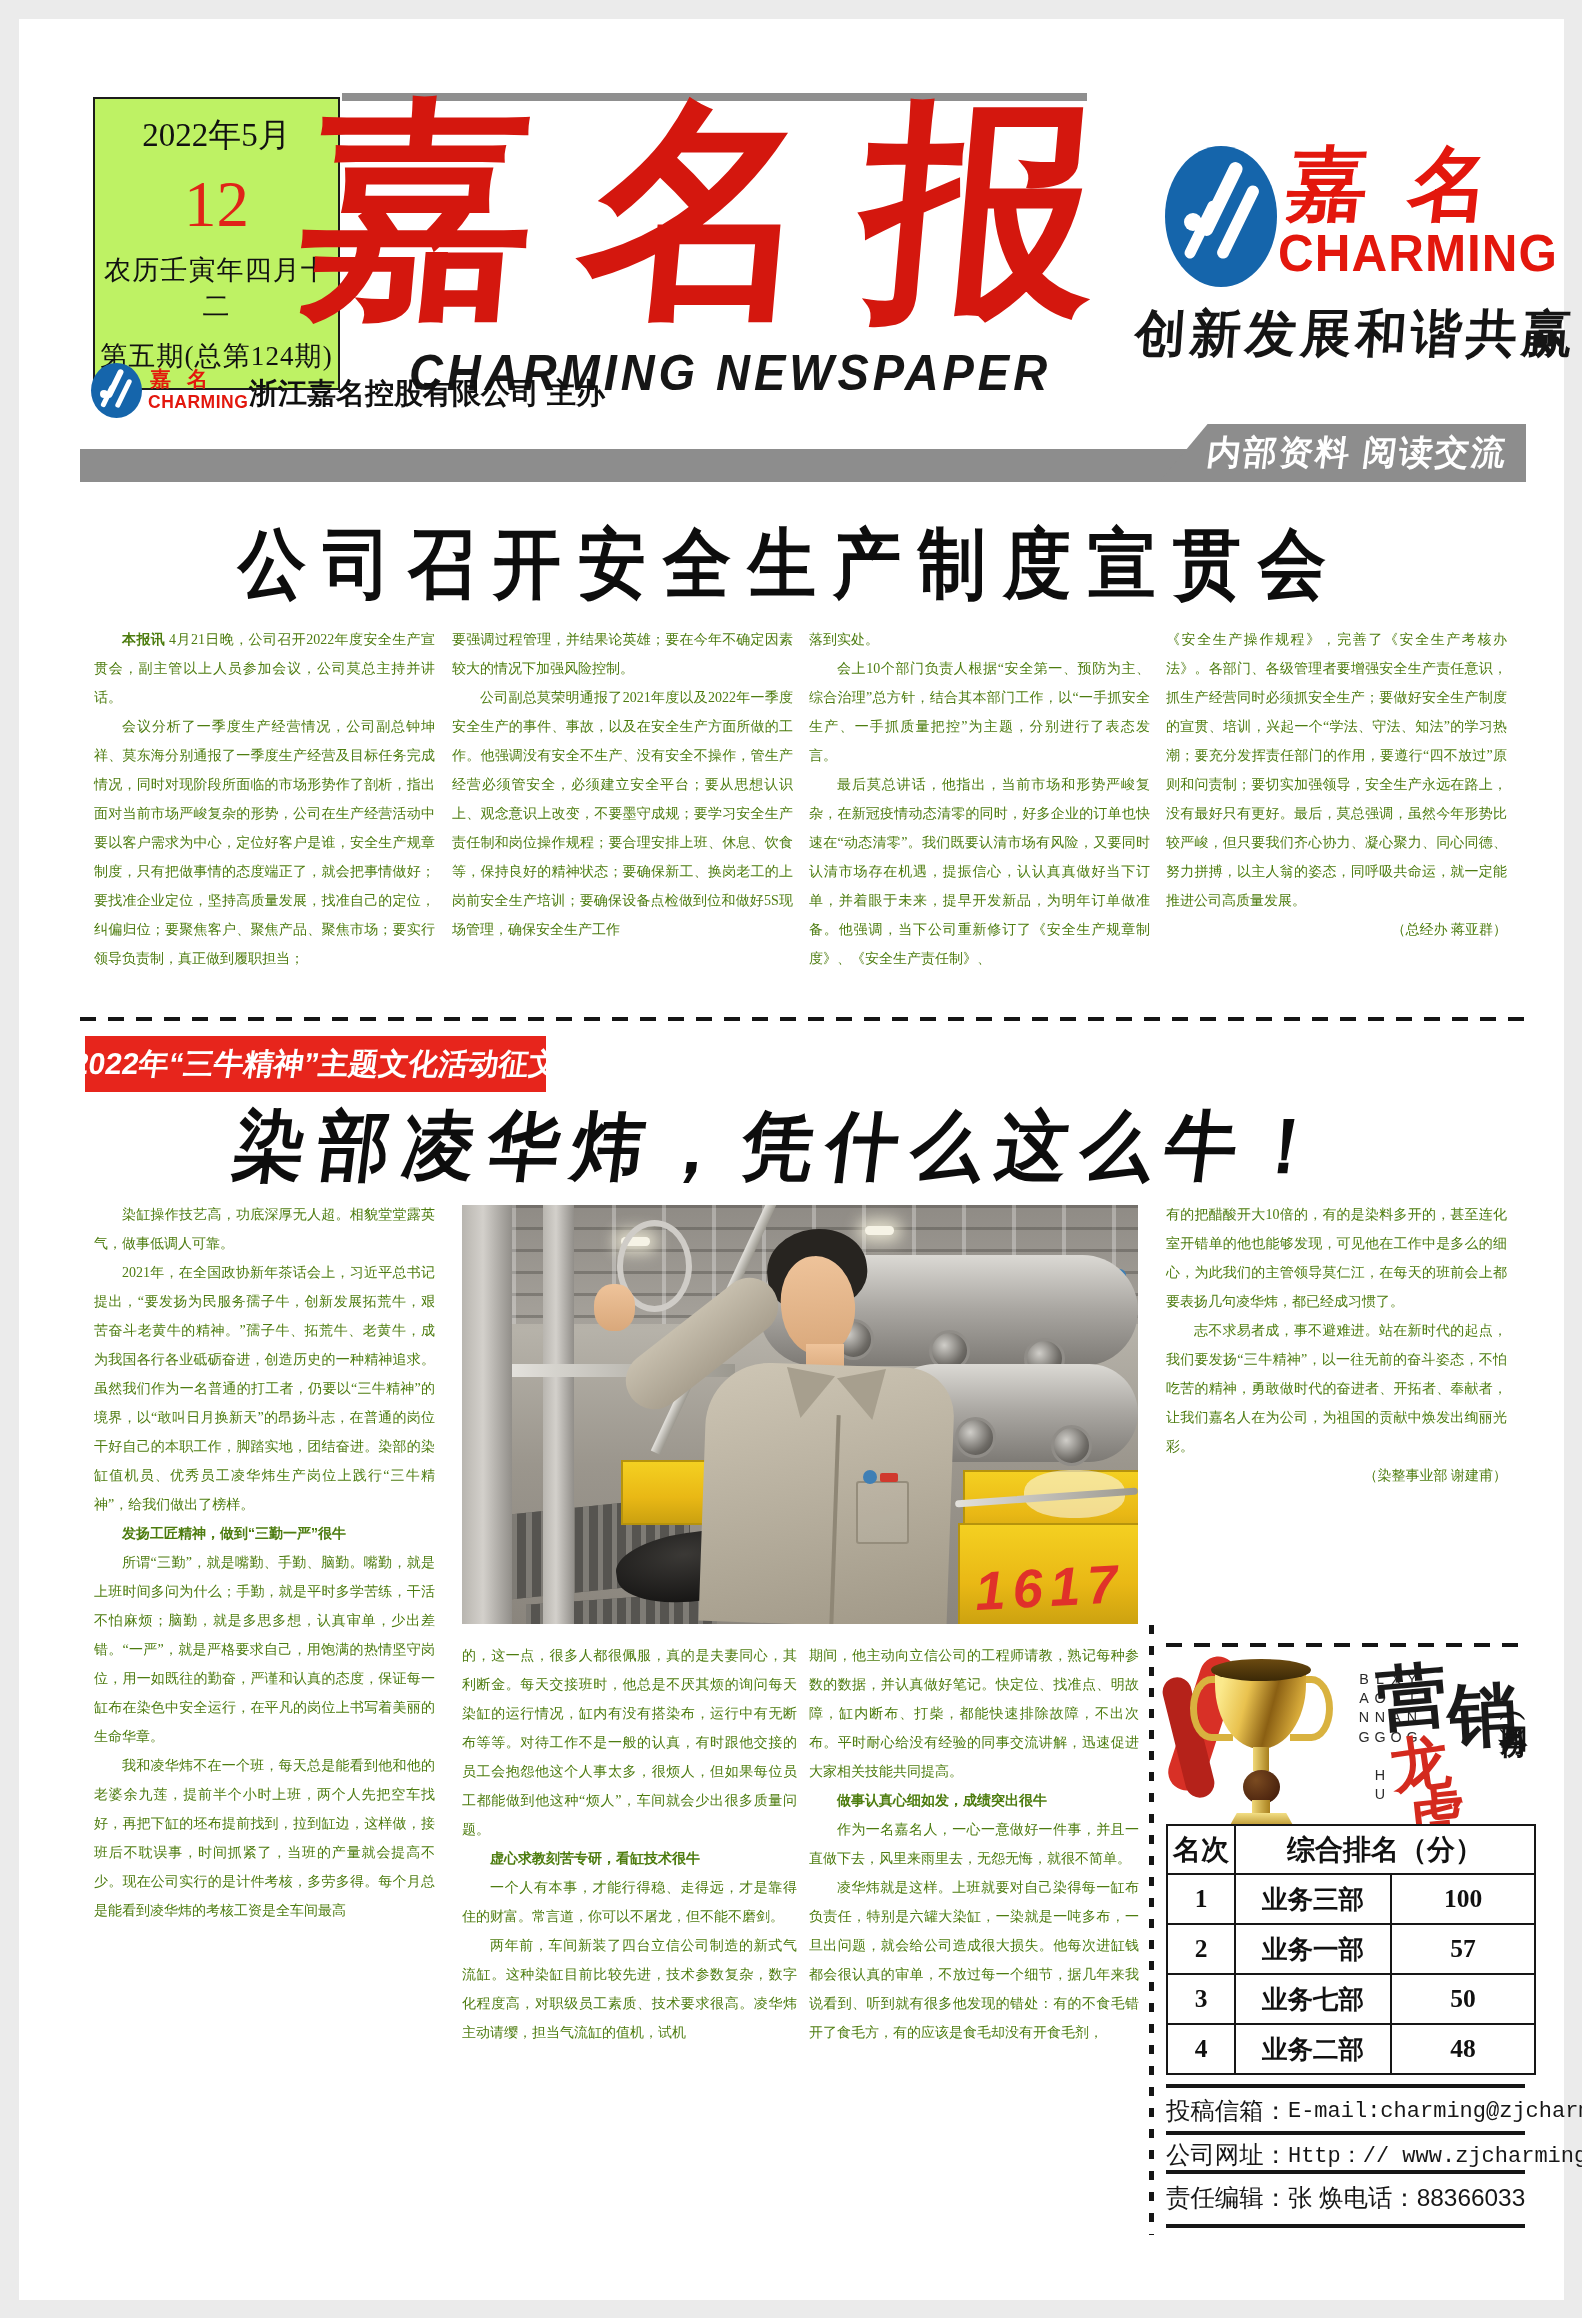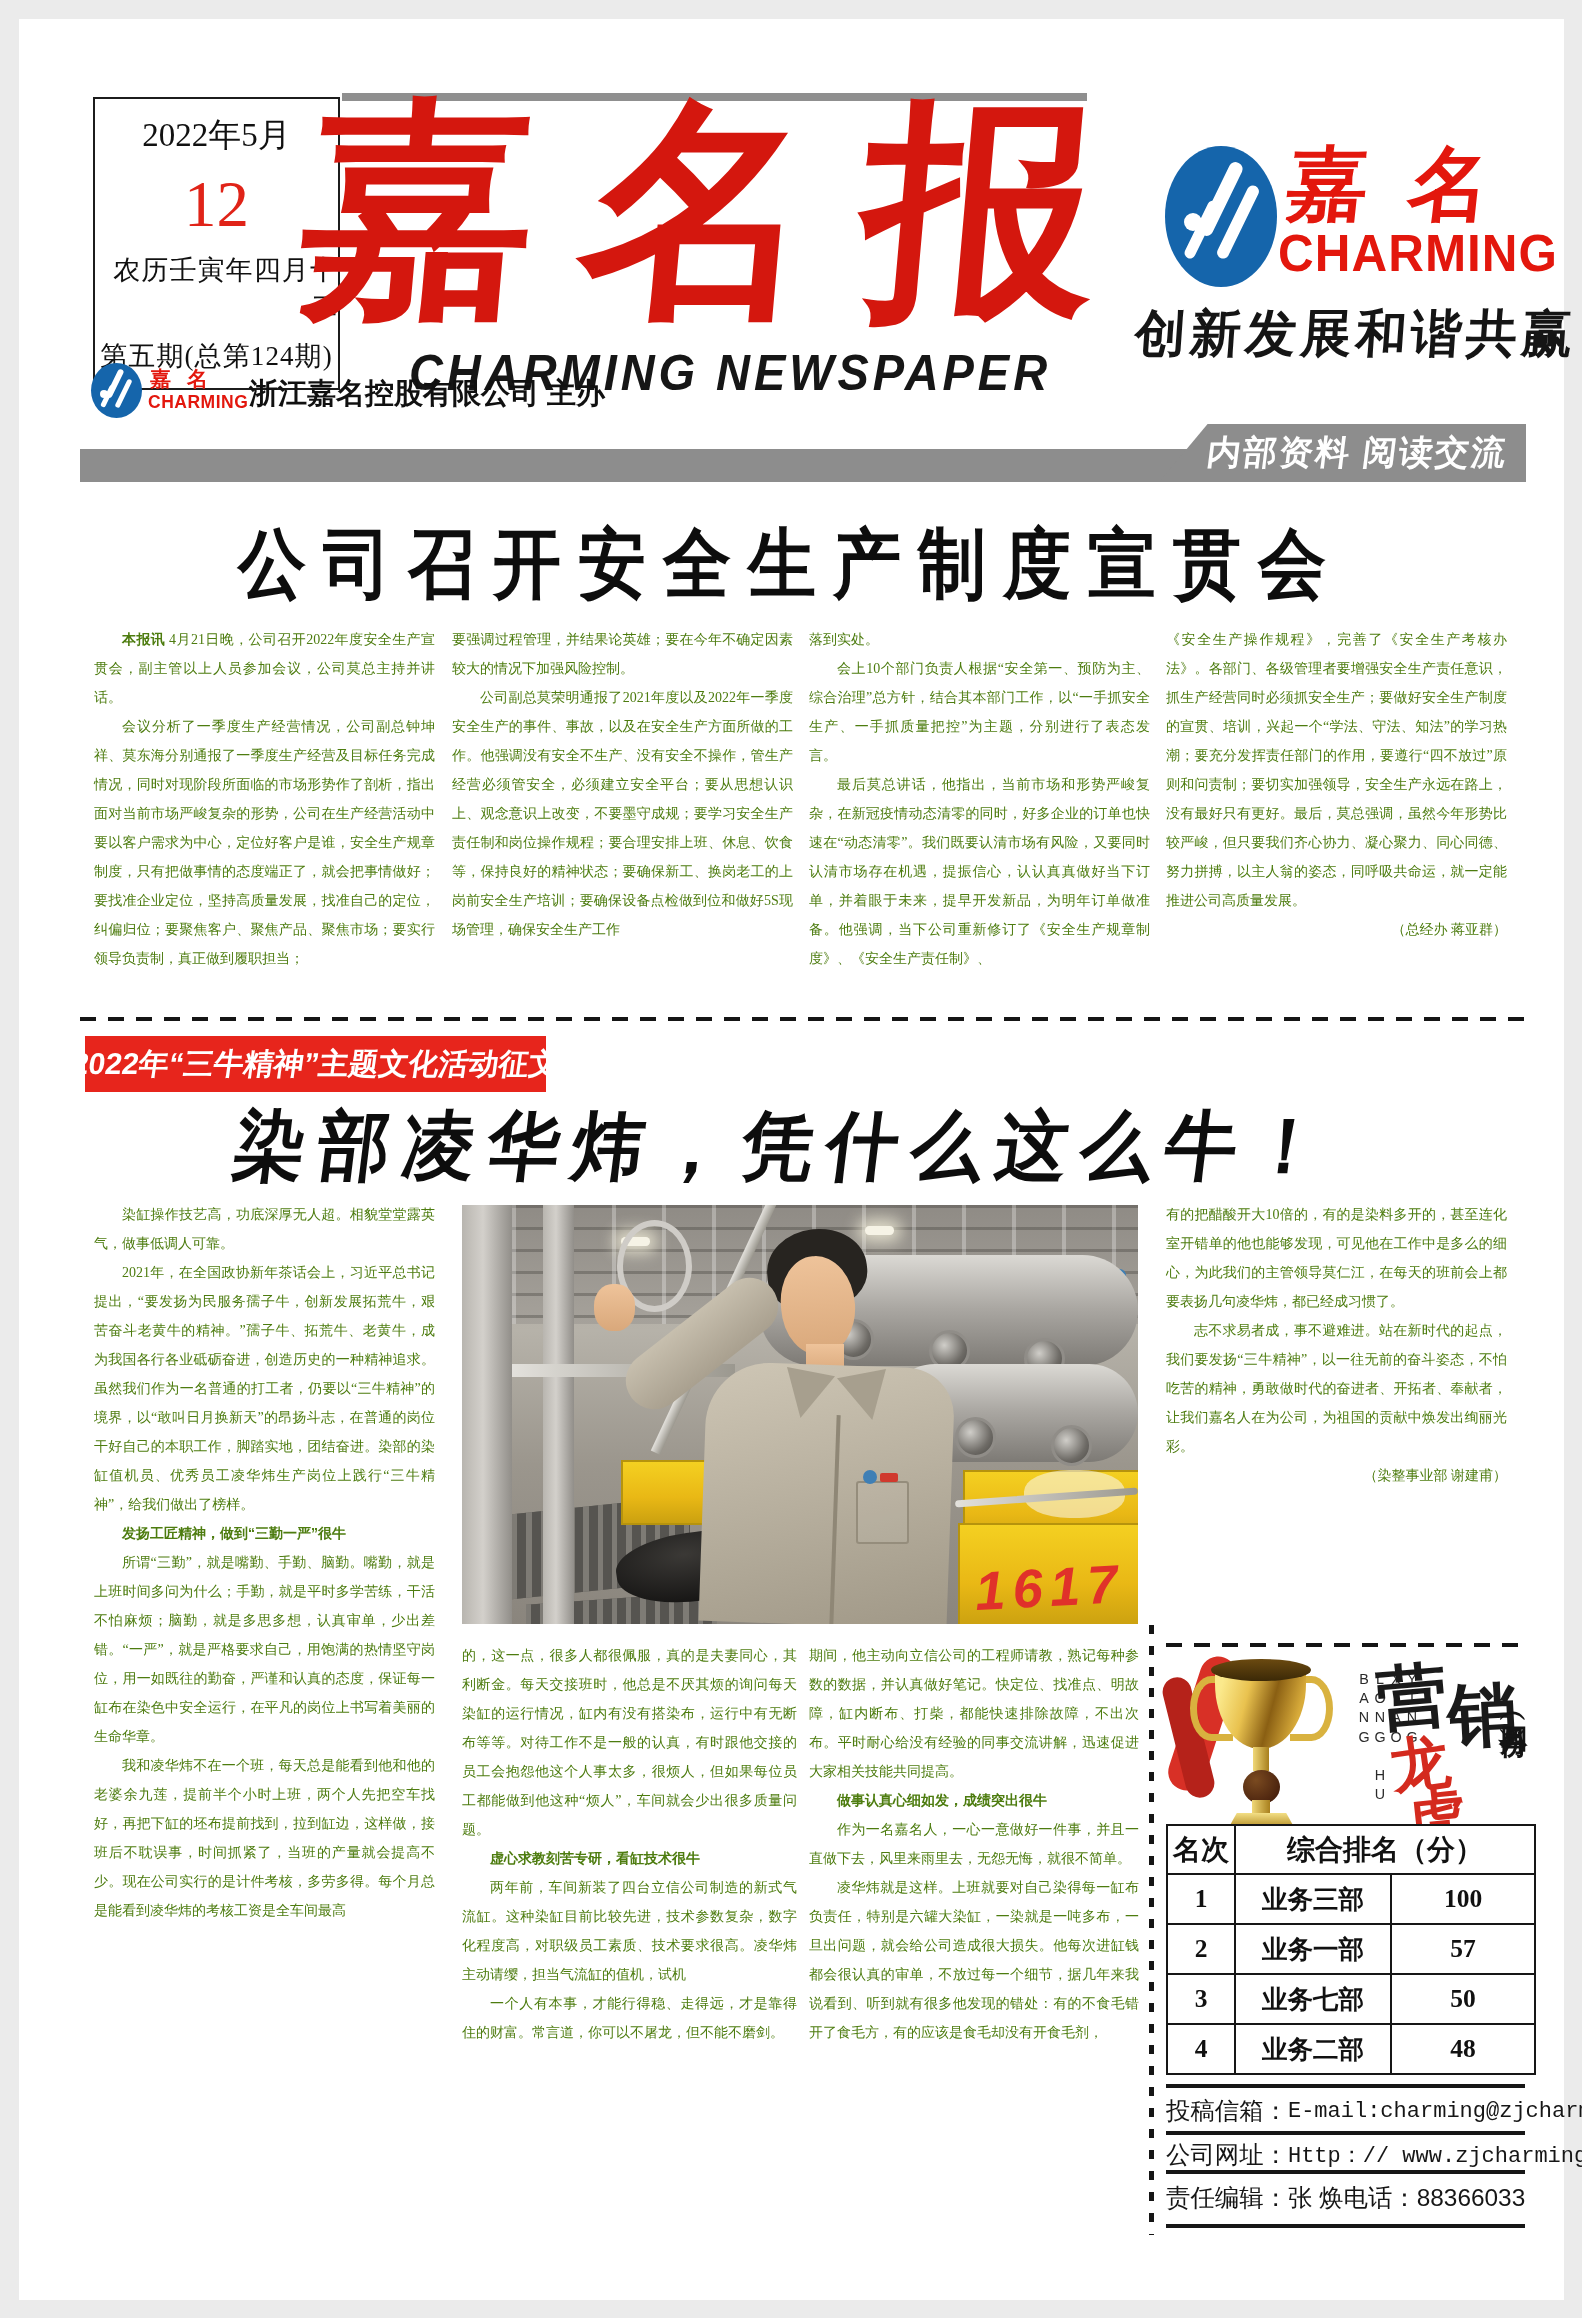--- a/index.html
+++ b/index.html
@@ -3,21 +3,21 @@
 <meta charset="utf-8">
 <style>
   html,body{margin:0;padding:0;background:#dcdcdc;}
   .page{position:relative;width:1583px;height:2319px;background:#ebebeb;overflow:hidden;
         font-family:"Liberation Serif","DejaVu Serif",serif;}
   .sheet{position:absolute;left:19px;top:19px;right:19px;bottom:19px;background:#ffffff;}
 
   
   .top-rule{position:absolute;left:342px;top:93px;width:745px;height:8px;background:#8f8f8f;}
   .date-box{position:absolute;left:93px;top:97px;width:243px;height:289px;border:2.7px solid #1c1c1c;
-            display:flex;flex-direction:column;justify-content:space-evenly;align-items:center;text-align:right;background:#ffffff;}
+            display:flex;flex-direction:column;justify-content:space-evenly;align-items:center;text-align:center;background:#bef264;}
   .date-line1{font-size:33px;color:#111;}
   .date-day{font-size:65px;font-weight:400;color:#e02318;line-height:1;}
   .date-lunar,.date-issue{font-size:27px;color:#111;letter-spacing:1.1px;}
   .masthead-cn{position:absolute;left:302px;top:64px;width:828px;height:302px;line-height:297px;text-align:center;
                color:#d4170e;font-size:233px;font-weight:700;letter-spacing:48px;transform:skewX(-5deg);white-space:nowrap;}
   .masthead-en{position:absolute;left:340px;top:344px;width:780px;text-align:center;color:#161616;
                font-family:"Liberation Sans","DejaVu Sans",sans-serif;font-weight:900;font-style:italic;
                font-size:50px;letter-spacing:4.2px;transform:scaleX(.94);white-space:nowrap;}
   .jy-ellipse{position:absolute;background:#1565ab;border-radius:50%;overflow:hidden;}
   .jy-stroke{position:absolute;background:#fff;border-radius:6.4px;transform:rotate(26deg);}
@@ -224,22 +224,22 @@
 
   <div class="col" style="left:1166px;top:1200px;width:341px;height:440px;">
     <p class="cont">有的把醋酸开大10倍的，有的是染料多开的，甚至连化室开错单的他也能够发现，可见他在工作中是多么的细心，为此我们的主管领导莫仁江，在每天的班前会上都要表扬几句凌华炜，都已经成习惯了。</p>
     <p>志不求易者成，事不避难进。站在新时代的起点，我们要发扬“三牛精神”，以一往无前的奋斗姿态，不怕吃苦的精神，勇敢做时代的奋进者、开拓者、奉献者，让我们嘉名人在为公司，为祖国的贡献中焕发出绚丽光彩。</p>
     <p class="sig">（染整事业部 谢建甫）</p>
   </div>
 
   <div class="col" style="left:462px;top:1641px;width:335px;height:661px;">
     <p class="cont">的，这一点，很多人都很佩服，真的是夫妻同心，其利断金。每天交接班时，他总是不厌其烦的询问每天染缸的运行情况，缸内有没有搭染布，运行中有无断布等等。对待工作不是一般的认真，有时跟他交接的员工会抱怨他这个人事太多，很烦人，但如果每位员工都能做到他这种“烦人”，车间就会少出很多质量问题。</p>
     <p class="subhead">虚心求教刻苦专研，看缸技术很牛</p>
+    <p>一个人有本事，才能行得稳、走得远，才是靠得住的财富。常言道，你可以不屠龙，但不能不磨剑。</p>
     <p>两年前，车间新装了四台立信公司制造的新式气流缸。这种染缸目前比较先进，技术参数复杂，数字化程度高，对职级员工素质、技术要求很高。凌华炜主动请缨，担当气流缸的值机，试机</p>
-    <p>一个人有本事，才能行得稳、走得远，才是靠得住的财富。常言道，你可以不屠龙，但不能不磨剑。</p>
   </div>
   <div class="col" style="left:809px;top:1641px;width:330px;height:661px;">
     <p class="cont">期间，他主动向立信公司的工程师请教，熟记每种参数的数据，并认真做好笔记。快定位、找准点、明故障，缸内断布、打柴，都能快速排除故障，不出次布。平时耐心给没有经验的同事交流讲解，迅速促进大家相关技能共同提高。</p>
     <p class="subhead">做事认真心细如发，成绩突出很牛</p>
     <p>作为一名嘉名人，一心一意做好一件事，并且一直做下去，风里来雨里去，无怨无悔，就很不简单。</p>
     <p>凌华炜就是这样。上班就要对自己染得每一缸布负责任，特别是六罐大染缸，一染就是一吨多布，一旦出问题，就会给公司造成很大损失。他每次进缸钱都会很认真的审单，不放过每一个细节，据几年来我说看到、听到就有很多他发现的错处：有的不食毛错开了食毛方，有的应该是食毛却没有开食毛剂，</p>
   </div>
 
   <div class="vdot" style="left:1149px;top:1625px;height:610px;"></div>
   <div class="hdash" style="left:1166px;top:1643px;width:359px;"></div>

